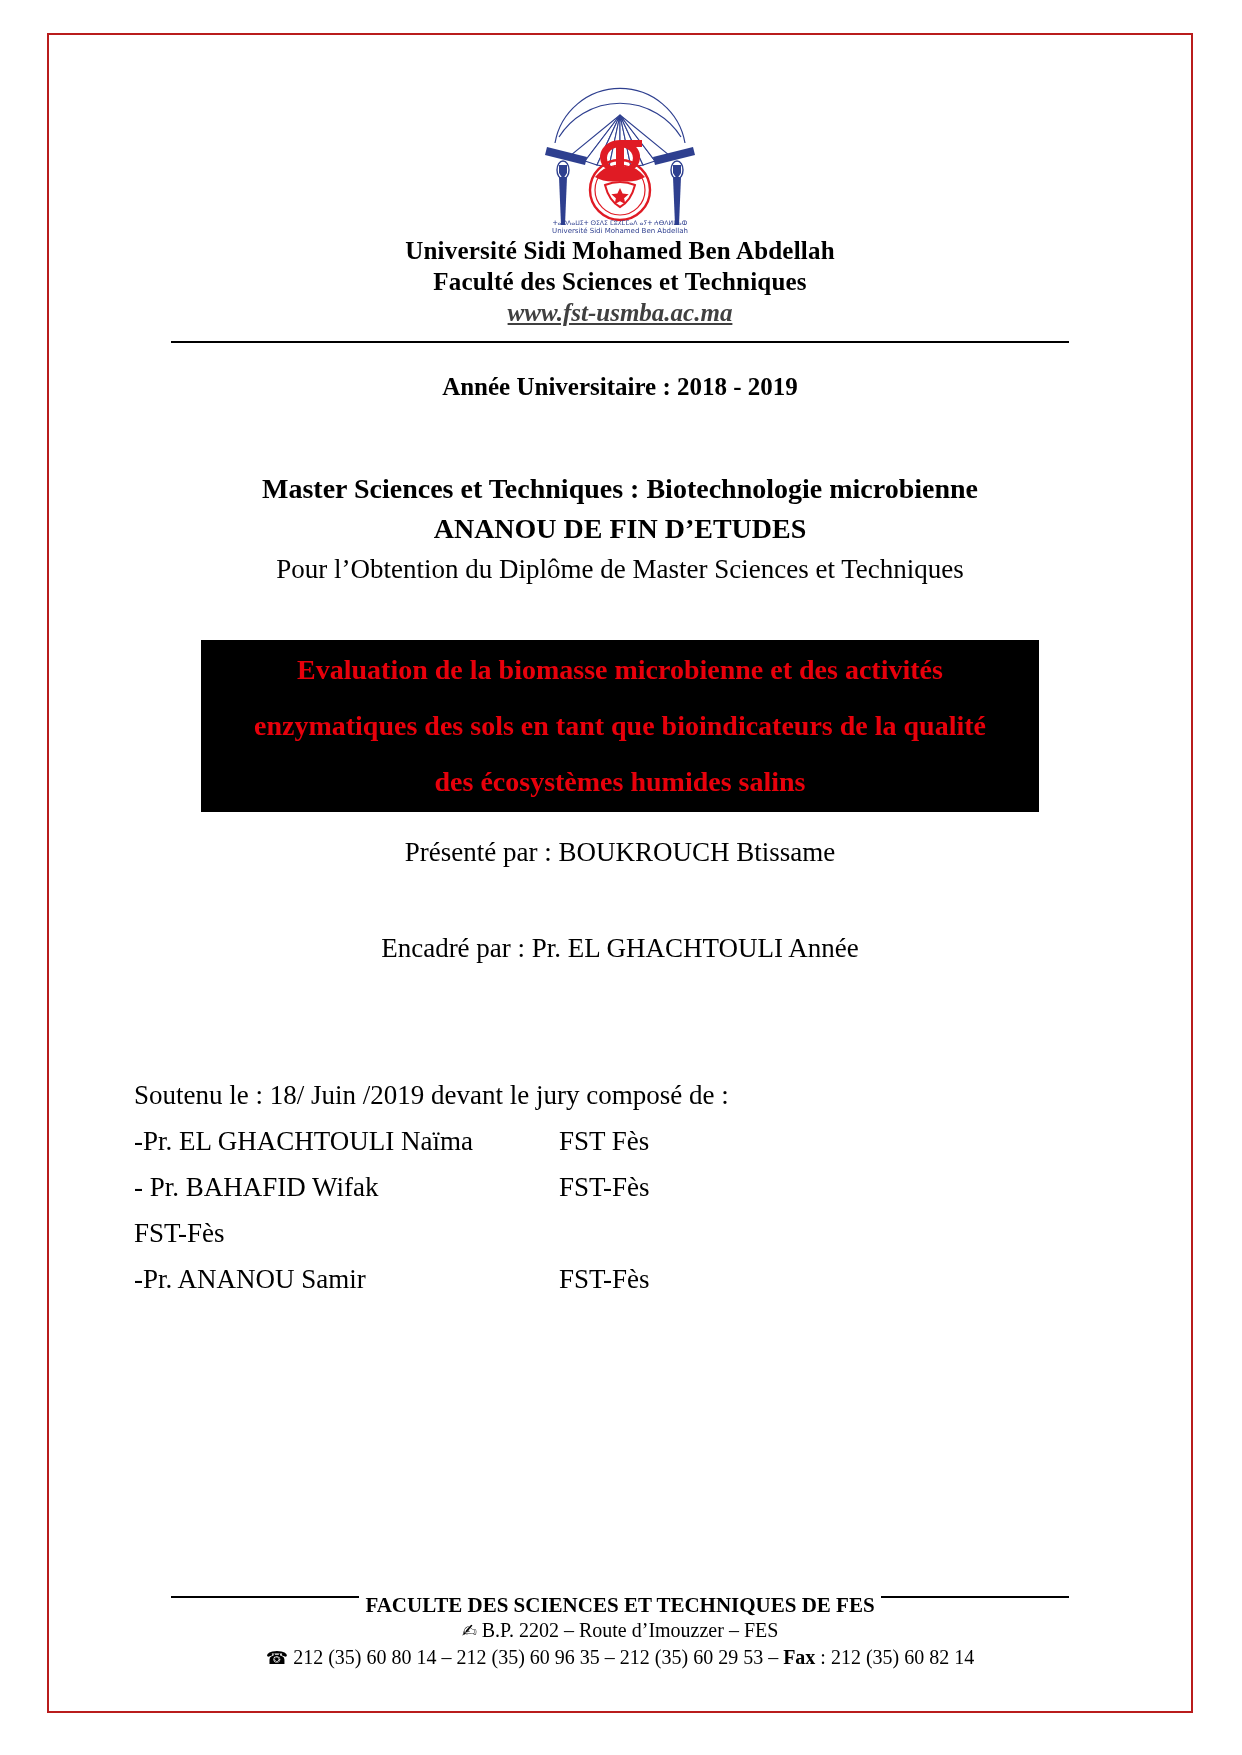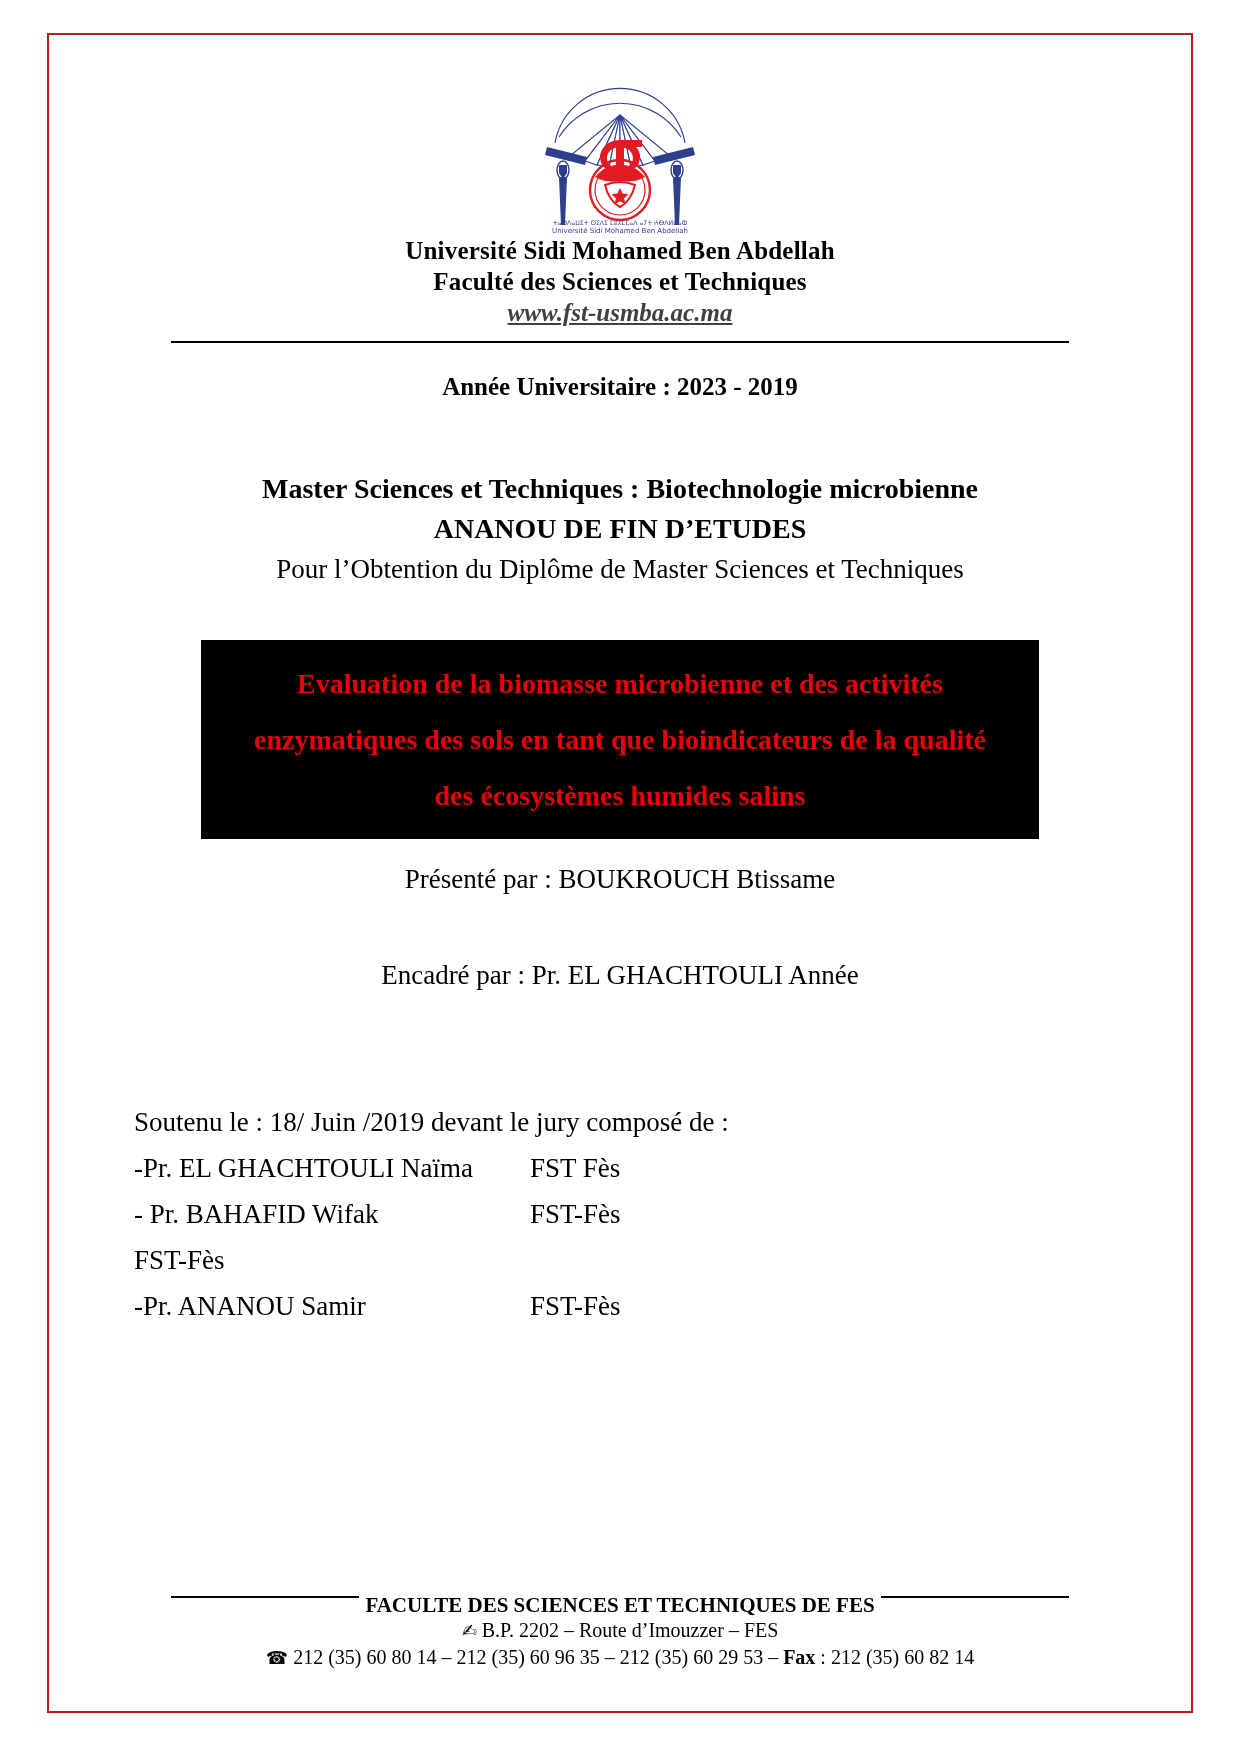--- a/index.html
+++ b/index.html
@@ -92,21 +92,21 @@
   .degree-regular {
     font-weight: normal;
     font-size: 27px;
     line-height: 40px;
   }
 
   
   #title-box {
     margin: 51px auto 0 auto;
     width: 838px;
-    height: 199px;
+    height: 172px;
     background: #000000;
     display: flex;
     flex-direction: column;
     align-items: center;
     justify-content: center;
   }
   .title-line {
     color: #e8000b;
     font-weight: bold;
     font-size: 28px;
@@ -133,20 +133,21 @@
     padding-left: 85px;
   }
   #jury-intro {
     font-size: 27px;
     line-height: 46px;
   }
   .jury-row {
     font-size: 27px;
     line-height: 46px;
     display: flex;
+    gap: 29px;
   }
   .jury-name { width: 396px; }
   .jury-aff { }
 
   
   #footer-block {
     position: absolute;
     left: 0;
     right: 0;
     bottom: 40px;
@@ -234,21 +235,21 @@
         <text x="95" y="140" text-anchor="middle" fill="#2e3f8f" font-size="6.2" font-family="DejaVu Sans, sans-serif">ⵜⴰⵙⴷⴰⵡⵉⵜ ⵙⵉⴷⵉ ⵎⵓⵃⵎⵎⴰⴷ ⴰⵢⵜ ⵄⴱⴷⵍⵍⴰⵀ</text>
         <text x="95" y="148" text-anchor="middle" fill="#2e3f8f" font-size="7" font-family="DejaVu Sans, sans-serif">Université Sidi Mohamed Ben Abdellah</text>
       </svg>
     </div>
 
     <div class="header-line">Université Sidi Mohamed Ben Abdellah</div>
     <div class="header-line">Faculté des Sciences et Techniques</div>
     <div id="header-url">www.fst-usmba.ac.ma</div>
     <div id="header-rule"></div>
 
-    <div id="academic-year">Année Universitaire : 2023 - 2019</div>
+    <div id="academic-year">Année Universitaire : 2018 - 2019</div>
 
     <div id="degree-block">
       <div class="degree-bold">Master Sciences et Techniques : Biotechnologie microbienne</div>
       <div class="degree-bold">ANANOU DE FIN D’ETUDES</div>
       <div class="degree-regular">Pour l’Obtention du Diplôme de Master Sciences et Techniques</div>
     </div>
 
     <div id="title-box">
       <div class="title-line">Evaluation de la biomasse microbienne et des activités</div>
       <div class="title-line">enzymatiques des sols en tant que bioindicateurs de la qualité</div>

